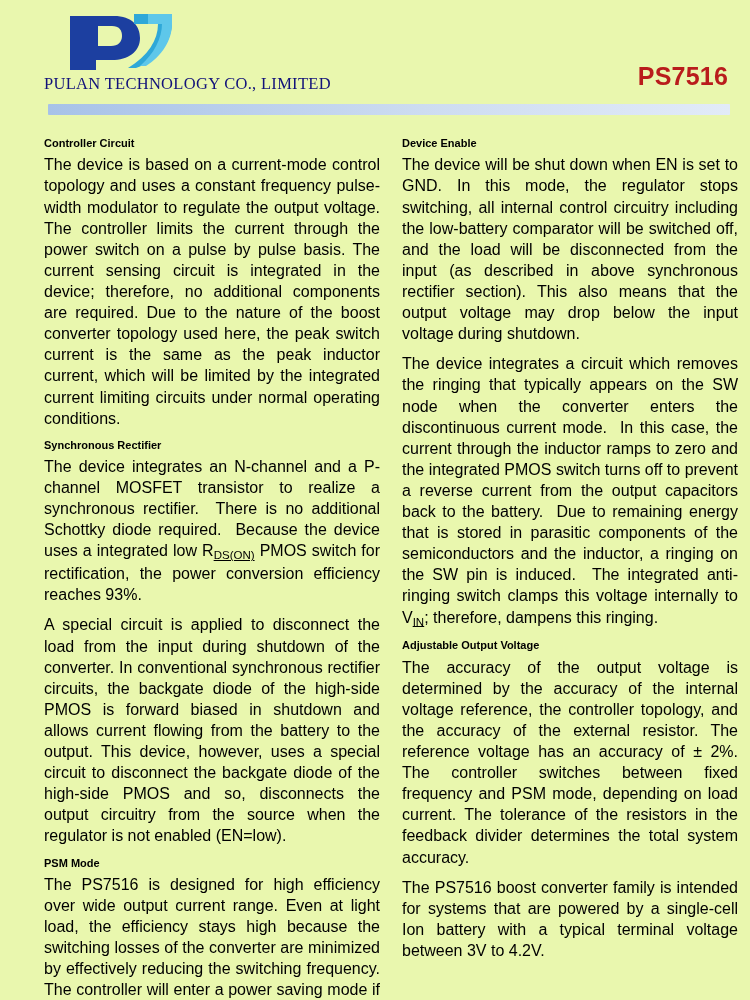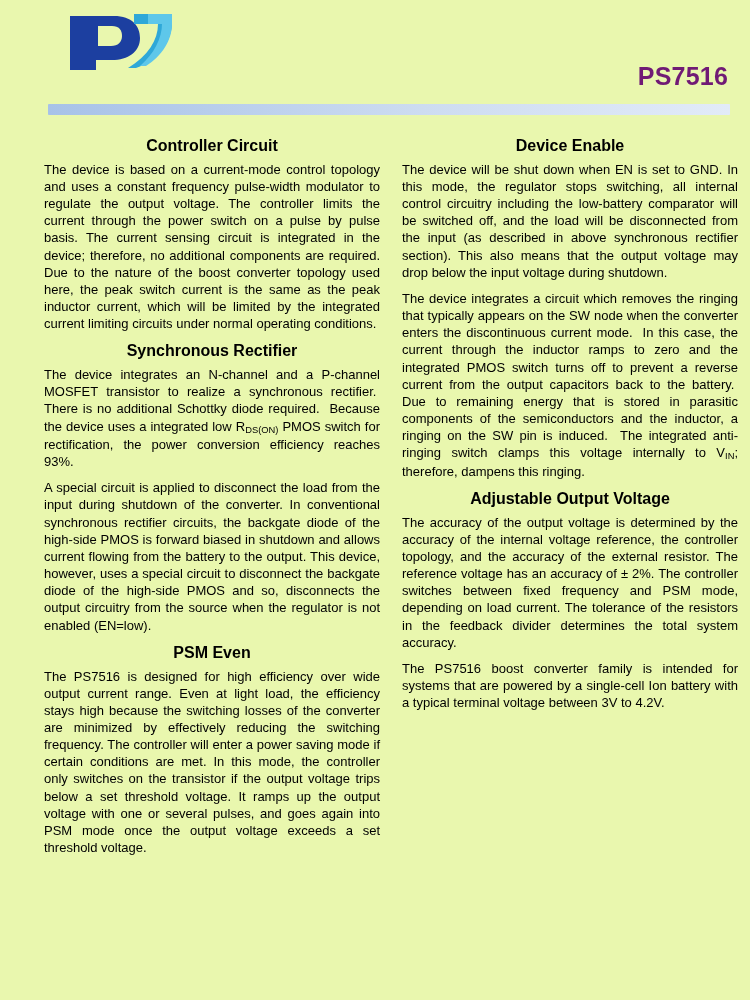--- a/index.html
+++ b/index.html
@@ -44,21 +44,21 @@
     letter-spacing: 0.3px;
     color: #12127a;
     white-space: nowrap;
   }
   .part-number {
     position: absolute;
     right: 22px;
     top: 62px;
     font-size: 25px;
     font-weight: bold;
-    color: #701a75;
+    color: #b91c1c;
     letter-spacing: 0.2px;
   }
   .header-rule {
     position: absolute;
     left: 48px;
     right: 20px;
     top: 104px;
     height: 11px;
     background: linear-gradient(to right, #a7c2e8, #cddcf1 55%, #e2ebf8);
     border-radius: 1px;
@@ -76,72 +76,72 @@
   .columns {
     display: flex;
     gap: 22px;
     margin: 16px 22px 0 44px;
   }
   .col {
     width: 336px;
     flex: 0 0 336px;
   }
   .sec-head {
-    font-size: 16px;
+    font-size: 11px;
     font-weight: bold;
     margin: 0 0 4px 0;
     line-height: 1.3;
-    text-align: center;
   }
   .sec-head.spaced { }
   p.body {
     margin: 0 0 9px 0;
-    font-size: 13px;
+    font-size: 16px;
     line-height: 1.32;
     text-align: justify;
     text-justify: inter-word;
     hyphens: none;
   }
   p.body:last-child { margin-bottom: 16px; }
-  .sub { font-size: 0.72em; vertical-align: -0.22em; }
+  .sub { font-size: 0.72em; vertical-align: -0.22em; text-decoration: underline; }
 
   
   .logo-wrap svg { display: block; }
 </style>
 </head>
 <body>
 
 <div class="page">
 
   <div class="header">
     <div class="logo-wrap">
       <svg width="120" height="62" viewBox="0 0 120 62">
         <path d="M8 4 L52 4 C70 4 78 14 78 26 C78 40 66 48 50 48 L34 48 L34 58 L8 58 Z" fill="#1c3fa0"></path>
         <path d="M36 14 L50 14 C57 14 60 18 60 24 C60 30 56 34 49 34 L36 34 Z" fill="#e9f7ae"></path>
         <path d="M72 2 L110 2 L110 10 C110 30 96 48 74 56 L66 56 C86 44 96 28 96 12 L72 12 Z" fill="#2fa8d8"></path>
         <path d="M86 2 L110 2 L110 12 C110 28 100 44 84 54 L78 54 C92 42 100 26 100 12 L86 12 Z" fill="#5ec7ea"></path>
       </svg>
     </div>
+    <div class="company-name">PULAN TECHNOLOGY CO., LIMITED</div>
     <div class="part-number">PS7516</div>
     <div class="header-rule"></div>
   </div>
 
 
   <div class="columns">
 
     <div class="col">
 
       <h2 class="sec-head">Controller Circuit</h2>
       <p class="body">The device is based on a current-mode control topology and uses a constant frequency pulse-width modulator to regulate the output voltage.  The controller limits the current through the power switch on a pulse by pulse basis.  The current sensing circuit is integrated in the device; therefore, no additional components are required.  Due to the nature of the boost converter topology used here, the peak switch current is the same as the peak inductor current, which will be limited by the integrated current limiting circuits under normal operating conditions.</p>
 
       <h2 class="sec-head spaced">Synchronous Rectifier</h2>
       <p class="body">The device integrates an N-channel and a P-channel MOSFET transistor to realize a synchronous rectifier.&nbsp; There is no additional Schottky diode required.&nbsp; Because the device uses a integrated low R<span class="sub">DS(ON)</span> PMOS switch for rectification, the power conversion efficiency reaches 93%.</p>
       <p class="body">A special circuit is applied to disconnect the load from the input during shutdown of the converter.  In conventional synchronous rectifier circuits, the backgate diode of the high-side PMOS is forward biased in shutdown and allows current flowing from the battery to the output.  This device, however, uses a special circuit to disconnect the backgate diode of the high-side PMOS and so, disconnects the output circuitry from the source when the regulator is not enabled (EN=low).</p>
 
-      <h2 class="sec-head spaced">PSM Even</h2>
+      <h2 class="sec-head spaced">PSM Mode</h2>
       <p class="body">The PS7516 is designed for high efficiency over wide output current range.  Even at light load, the efficiency stays high because the switching losses of the converter are minimized by effectively reducing the switching frequency.  The controller will enter a power saving mode if certain conditions are met.  In this mode, the controller only switches on the transistor if the output voltage trips below a set threshold voltage.  It ramps up the output voltage with one or several pulses, and goes again into PSM mode once the output voltage exceeds a set threshold voltage.</p>
 
     </div>
 
     <div class="col">
 
       <h2 class="sec-head">Device Enable</h2>
       <p class="body">The device will be shut down when EN is set to GND.  In this mode, the regulator stops switching, all internal control circuitry including the low-battery comparator will be switched off, and the load will be disconnected from the input (as described in above synchronous rectifier section).  This also means that the output voltage may drop below the input voltage during shutdown.</p>
 
       <p class="body">The device integrates a circuit which removes the ringing that typically appears on the SW node when the converter enters the discontinuous current mode.&nbsp; In this case, the current through the inductor ramps to zero and the integrated PMOS switch turns off to prevent a reverse current from the output capacitors back to the battery.&nbsp; Due to remaining energy that is stored in parasitic components of the semiconductors and the inductor, a ringing on the SW pin is induced.&nbsp; The integrated anti-ringing switch clamps this voltage internally to V<span class="sub">IN</span>; therefore, dampens this ringing.</p>

